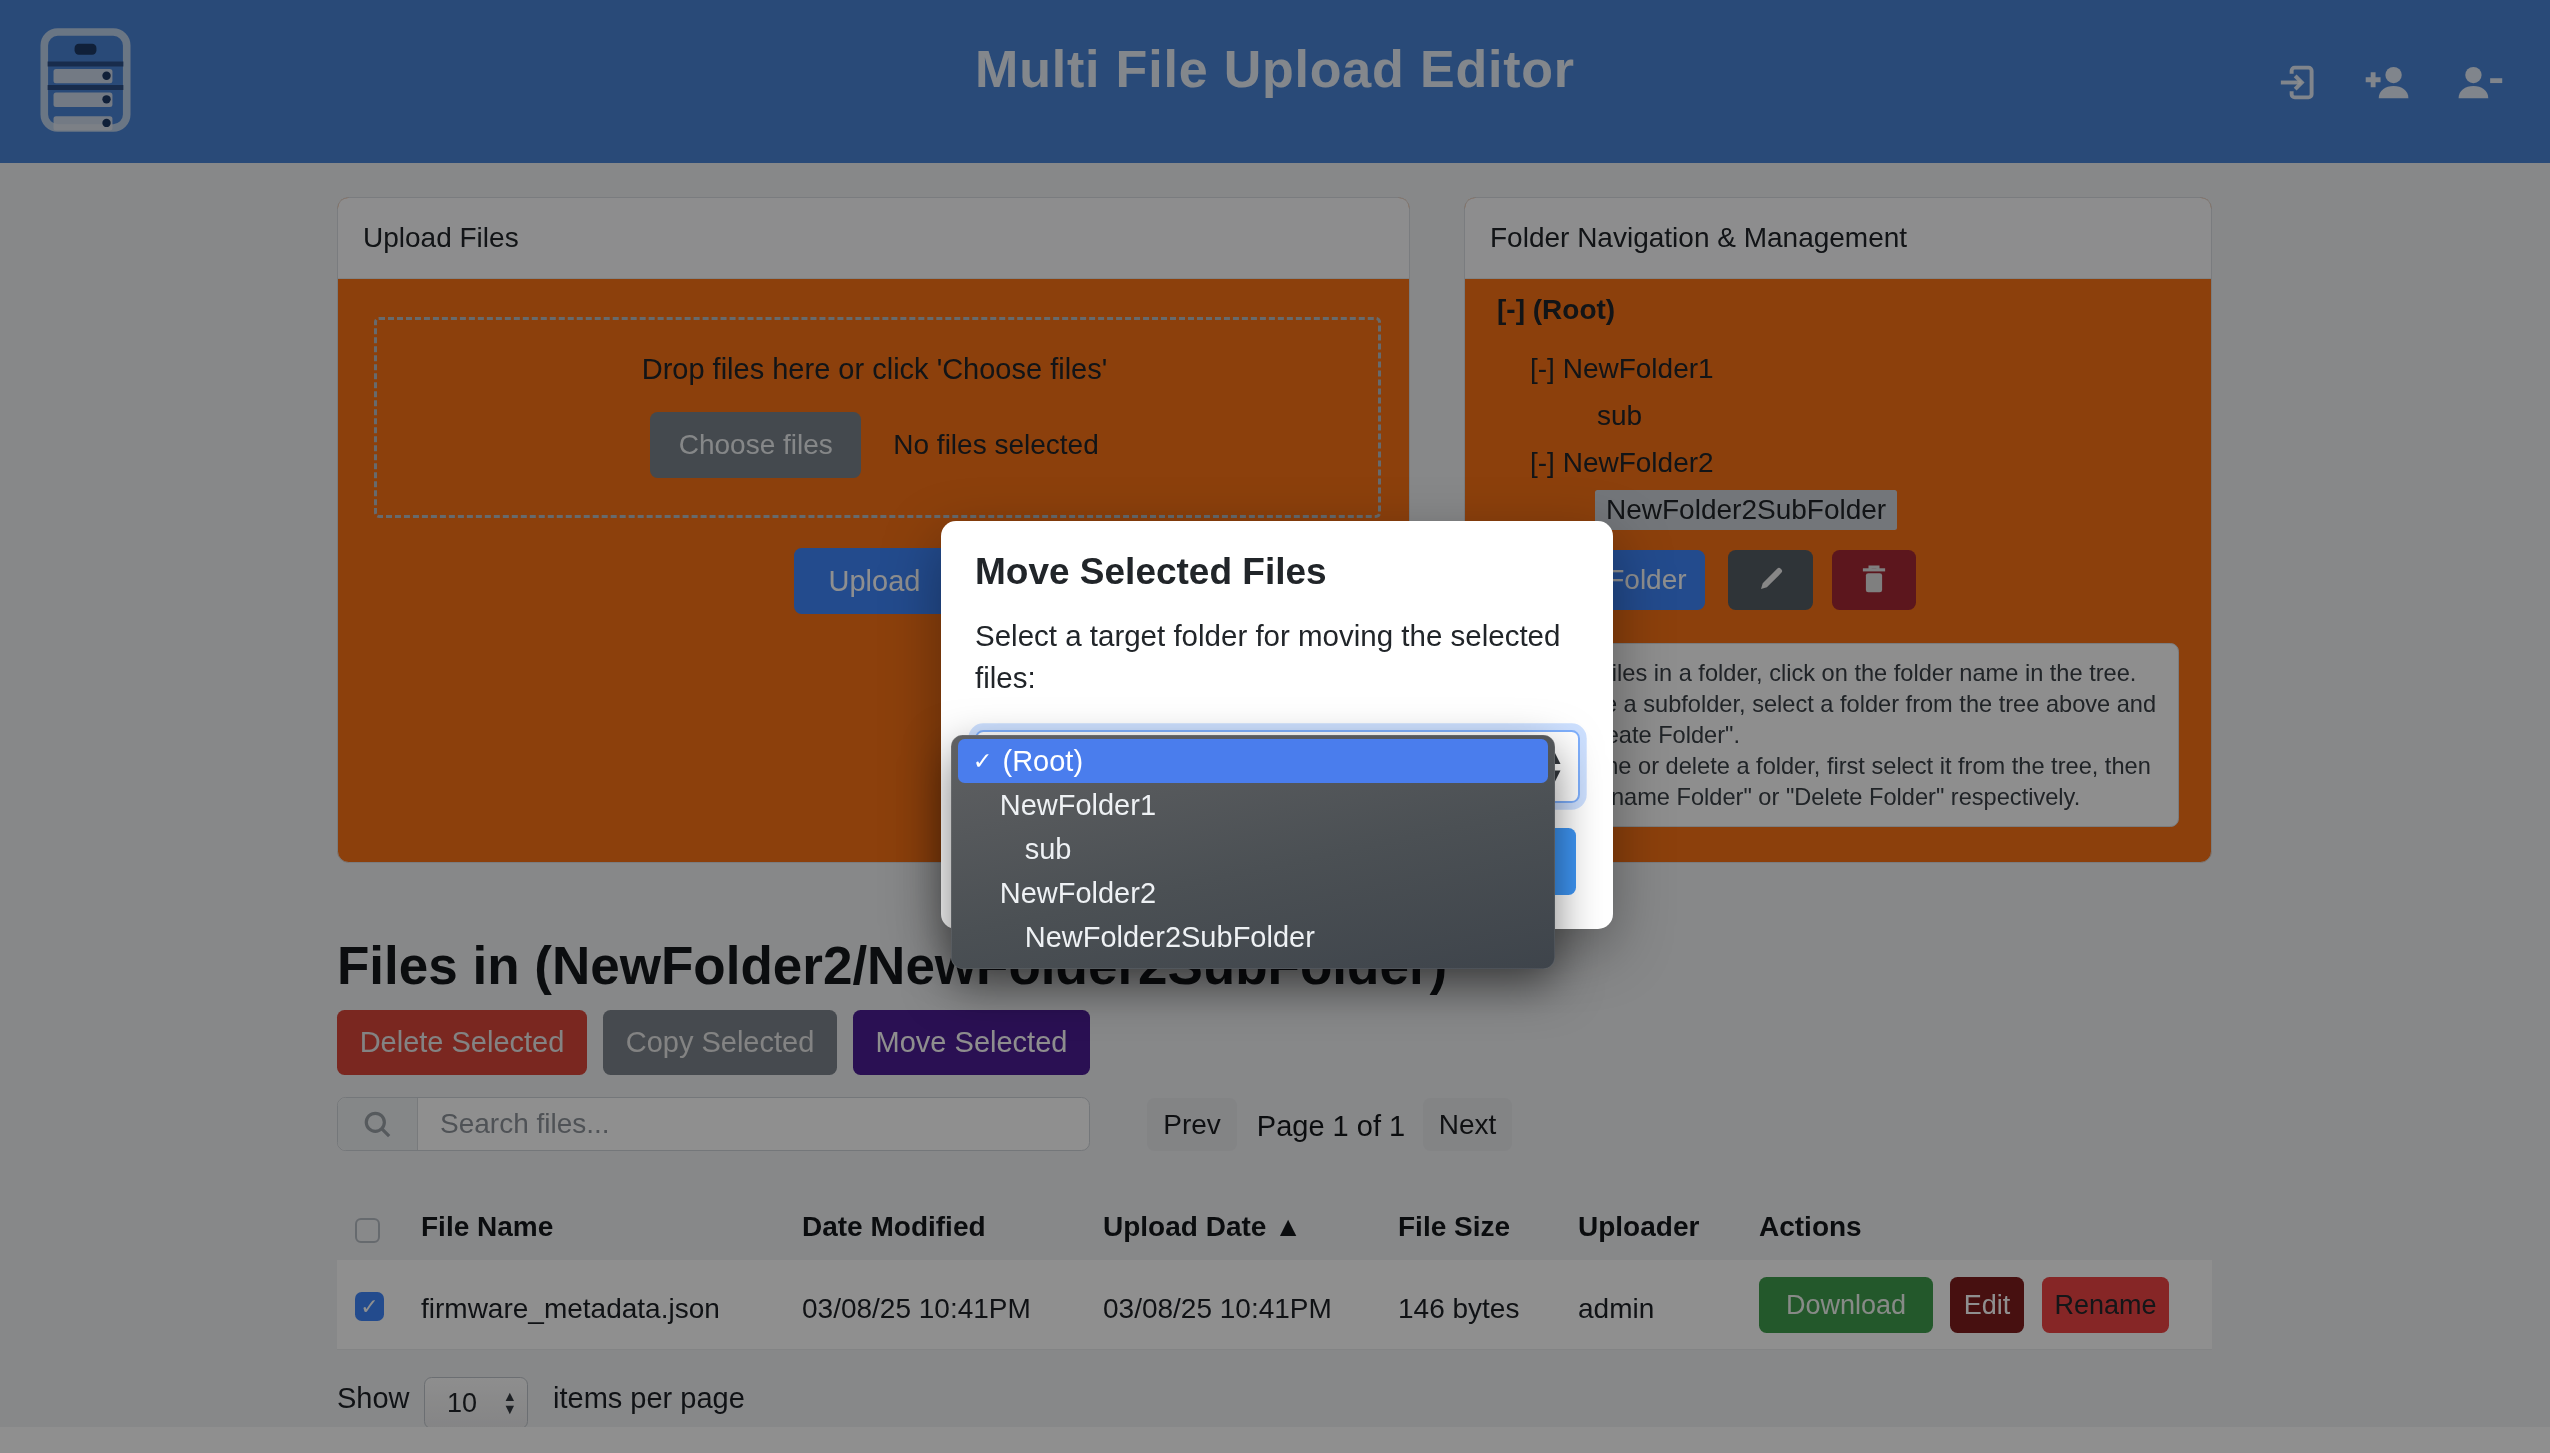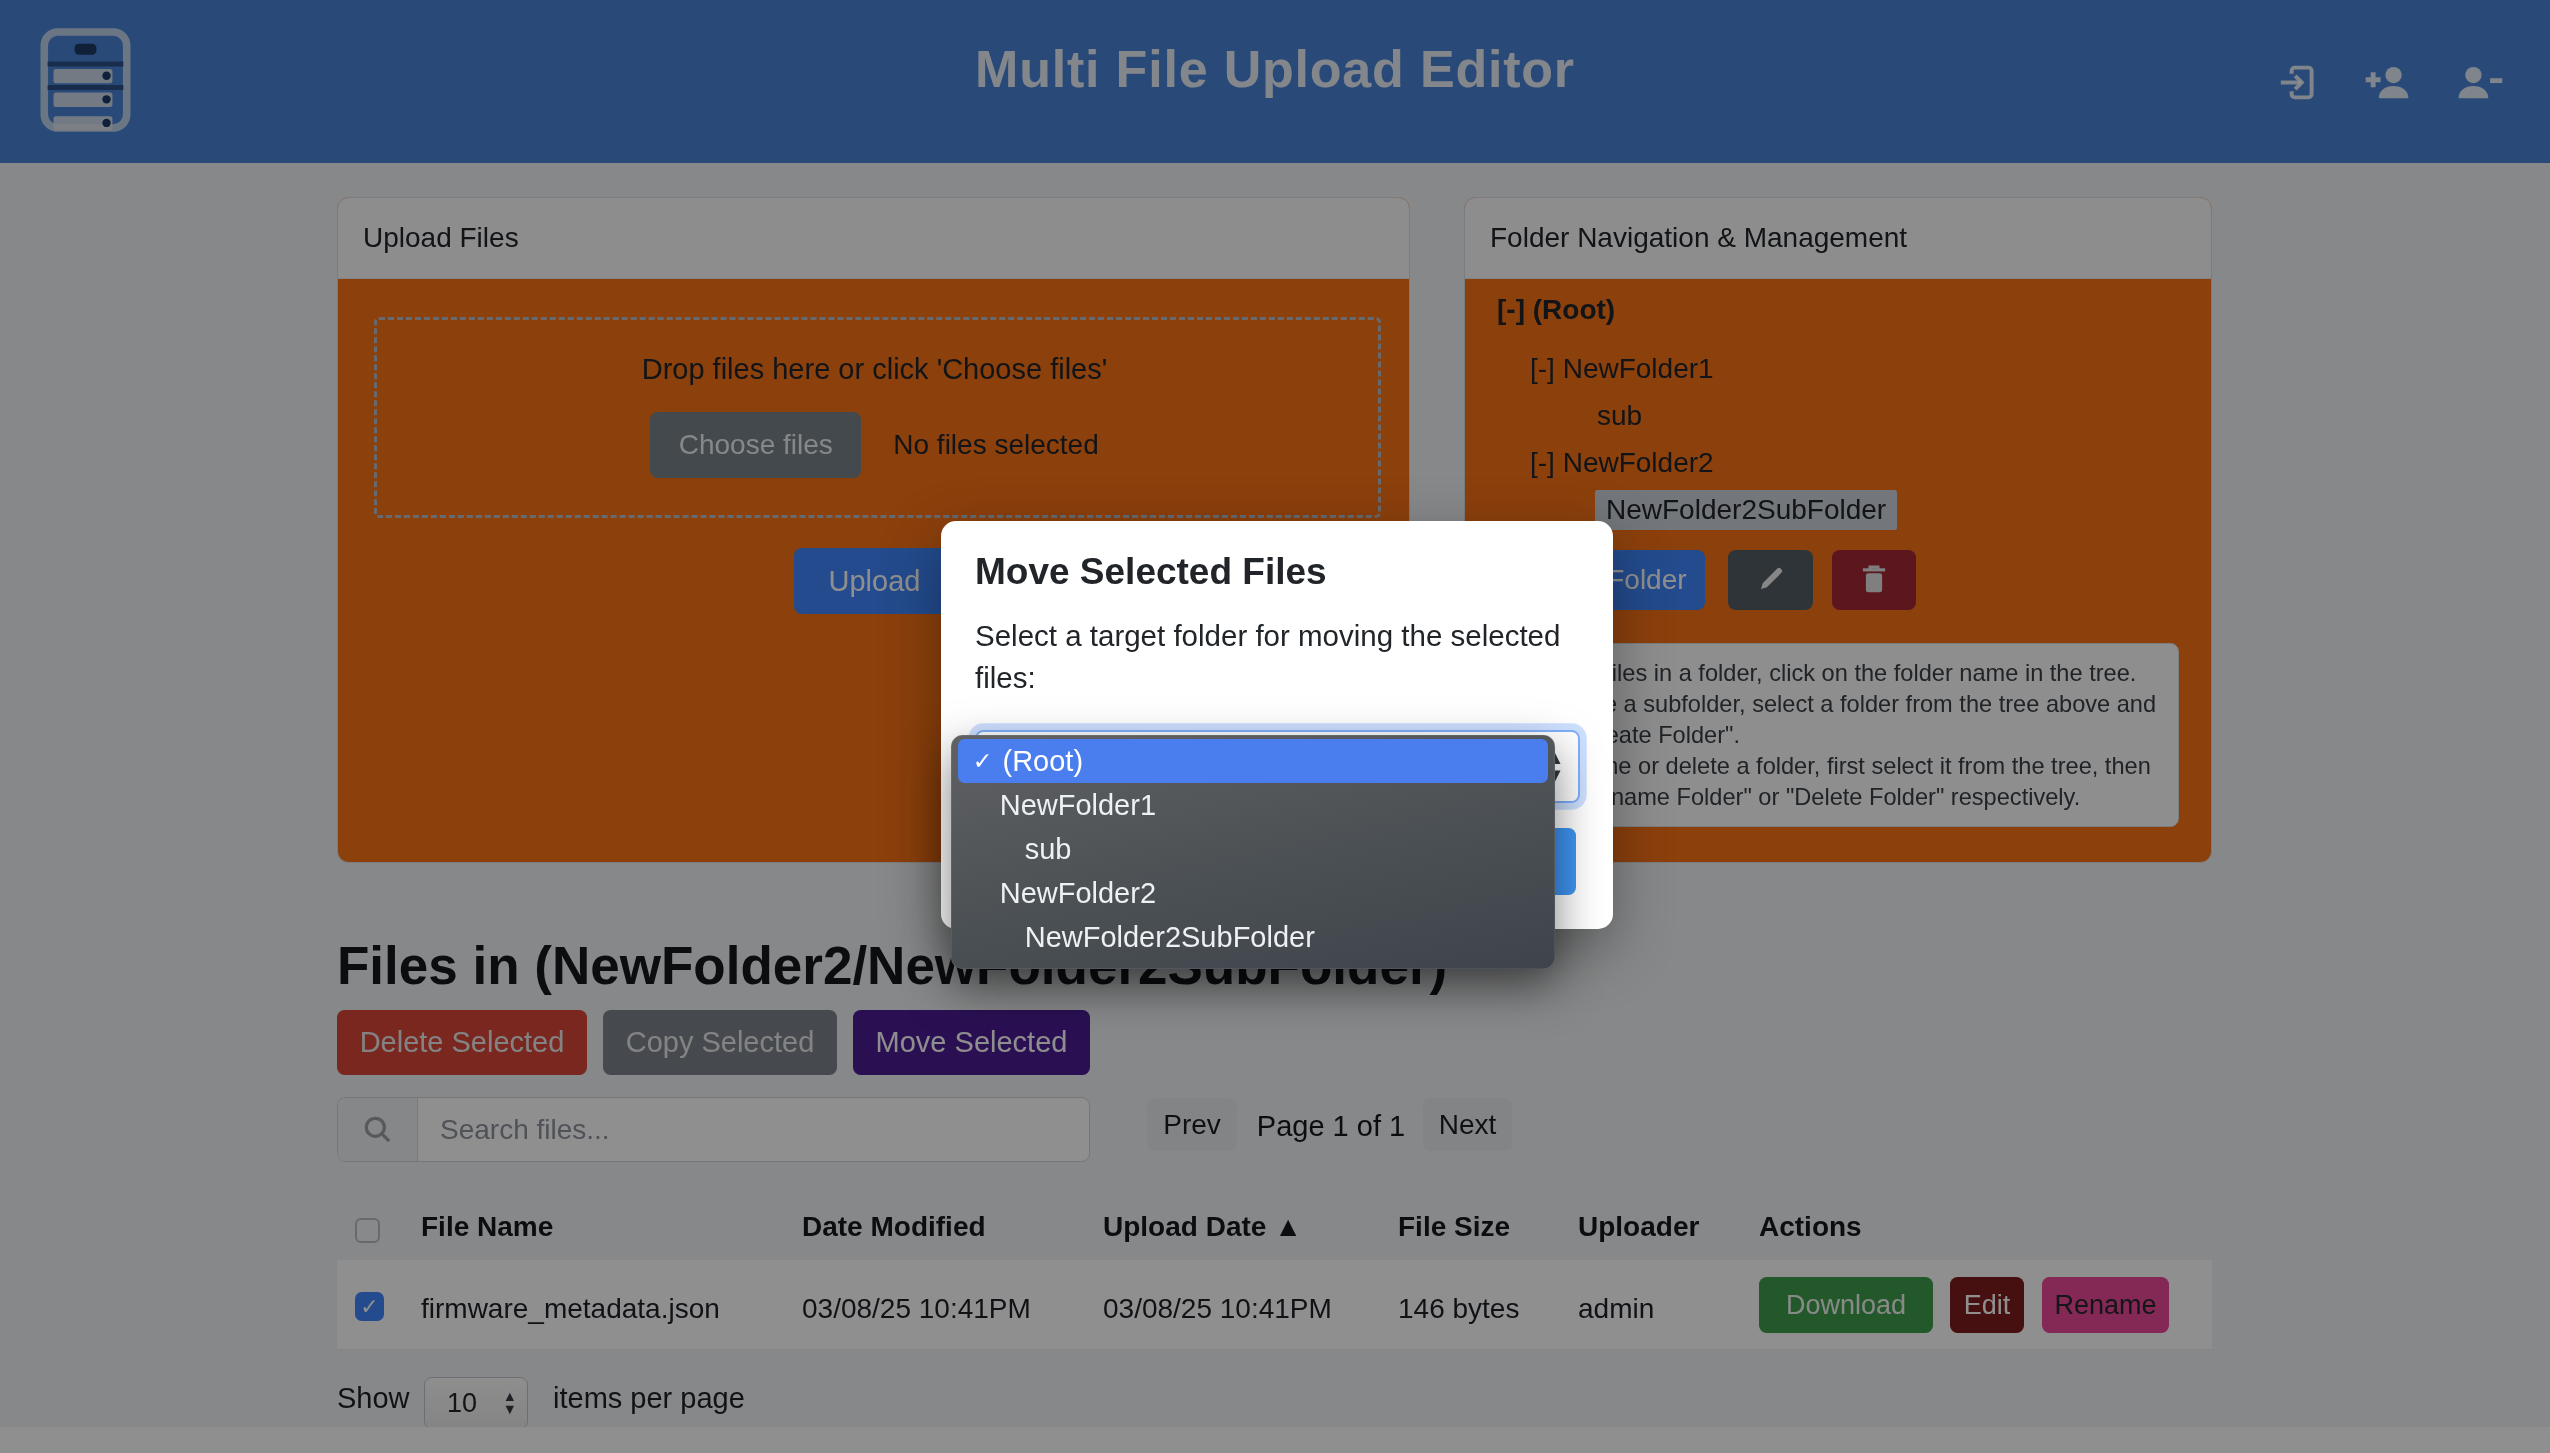--- a/index.html
+++ b/index.html
@@ -49,21 +49,21 @@
   .info-box{left:1497px;top:643px;width:682px;height:184px;border:1.7px solid #dcdfe3;border-radius:8.4px;
             background:#fdfdfe;padding:13.5px 0 0 22px;box-sizing:border-box;overflow:hidden;}
   .info-line{font-size:23.6px;line-height:31px;color:#3a4046;white-space:nowrap;}
 
   
   .files-heading{left:337px;top:935px;font-size:53px;font-weight:700;color:#15181b;}
   .btn-del-sel{left:337px;top:1010px;width:250px;height:65px;background:#d9463a;color:#e9e9e9;font-size:29px;}
   .btn-copy-sel{left:603px;top:1010px;width:234px;height:65px;background:#7d858d;color:#e9e9e9;font-size:29px;}
   .btn-move-sel{left:853px;top:1010px;width:237px;height:65px;background:#4c1d95;color:#fdfdfd;font-size:29px;}
 
-  .search-group{left:337px;top:1097px;width:753px;height:65px;border:1.7px solid #cfd4d9;border-radius:8.4px;
+  .search-group{left:337px;top:1097px;width:753px;height:54px;border:1.7px solid #cfd4d9;border-radius:8.4px;
                 background:#fff;display:flex;overflow:hidden;box-sizing:border-box;}
   .search-addon{width:79px;background:#eef1f3;border-right:1.7px solid #d6dade;display:flex;
                 align-items:center;justify-content:center;}
   .search-input{flex:1;border:none;outline:none;font-size:28px;padding:0 22px;color:#1d2126;
                 background:transparent;font-family:inherit;}
   .search-input::placeholder{color:#8d939a;}
   .pager-btn{background:#e9ebee;color:#1b1e21;font-size:28px;height:53px;border-radius:7.6px;}
   .prev-btn{left:1147px;top:1098px;width:90px;}
   .next-btn{left:1423px;top:1098px;width:89px;}
   .page-info{left:1250px;top:1110px;width:162px;text-align:center;font-size:29px;color:#15181b;}
@@ -73,21 +73,21 @@
   .th-cb{left:355px;top:1218px;width:25px;height:25px;border:2.5px solid #b7bdc4;border-radius:5.9px;
          background:#f2f4f6;box-sizing:border-box;}
   .col-name{left:421px;} .col-mod{left:802px;} .col-up{left:1103px;}
   .col-size{left:1398px;} .col-uplr{left:1578px;} .col-act{left:1759px;}
   .file-row{left:337px;top:1260px;width:1875px;height:89px;background:#fff;border-bottom:1.7px solid #e9ebee;}
   .row-cb{left:355px;top:1292px;width:29px;height:29px;background:#3f86fb;border-radius:6.7px;color:#fff;
           font-size:22px;display:flex;align-items:center;justify-content:center;}
   .td{position:absolute;top:1293px;font-size:28px;color:#1d2126;}
   .dl-btn{left:1759px;top:1277px;width:174px;height:56px;background:#3f9e4d;color:#f0f6f0;font-size:27px;}
   .edit-btn{left:1950px;top:1277px;width:74px;height:56px;background:#7f1d1d;color:#fff;font-size:27px;}
-  .ren-btn{left:2042px;top:1277px;width:127px;height:56px;background:#ec4899;color:#25282c;font-size:27px;}
+  .ren-btn{left:2042px;top:1277px;width:127px;height:56px;background:#ef4444;color:#25282c;font-size:27px;}
 
   
   .show-label{left:337px;top:1382px;font-size:29px;}
   .pp-select{left:424px;top:1377px;width:104px;height:52px;border:1.7px solid #bfc5cb;border-radius:7.6px;
              background:linear-gradient(#fdfdfd,#ececee);display:flex;align-items:center;
              padding:0 10px 0 22px;box-sizing:border-box;font-size:27px;color:#212529;gap:8px;}
   .pp-val{flex:1;}
   .stepper{display:flex;flex-direction:column;align-items:center;color:#343a40;}
   .stepper span{font-size:14.3px;line-height:12.7px;}
   .pp-suffix{left:553px;top:1382px;font-size:29px;}

